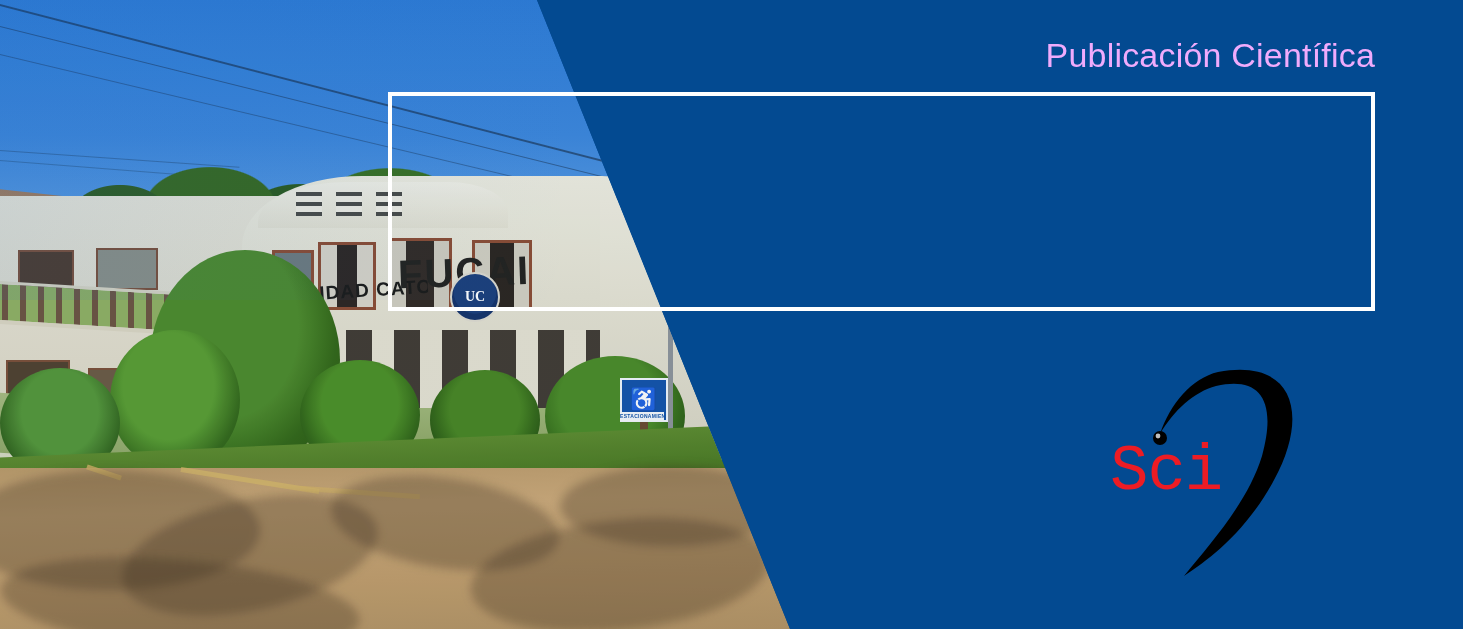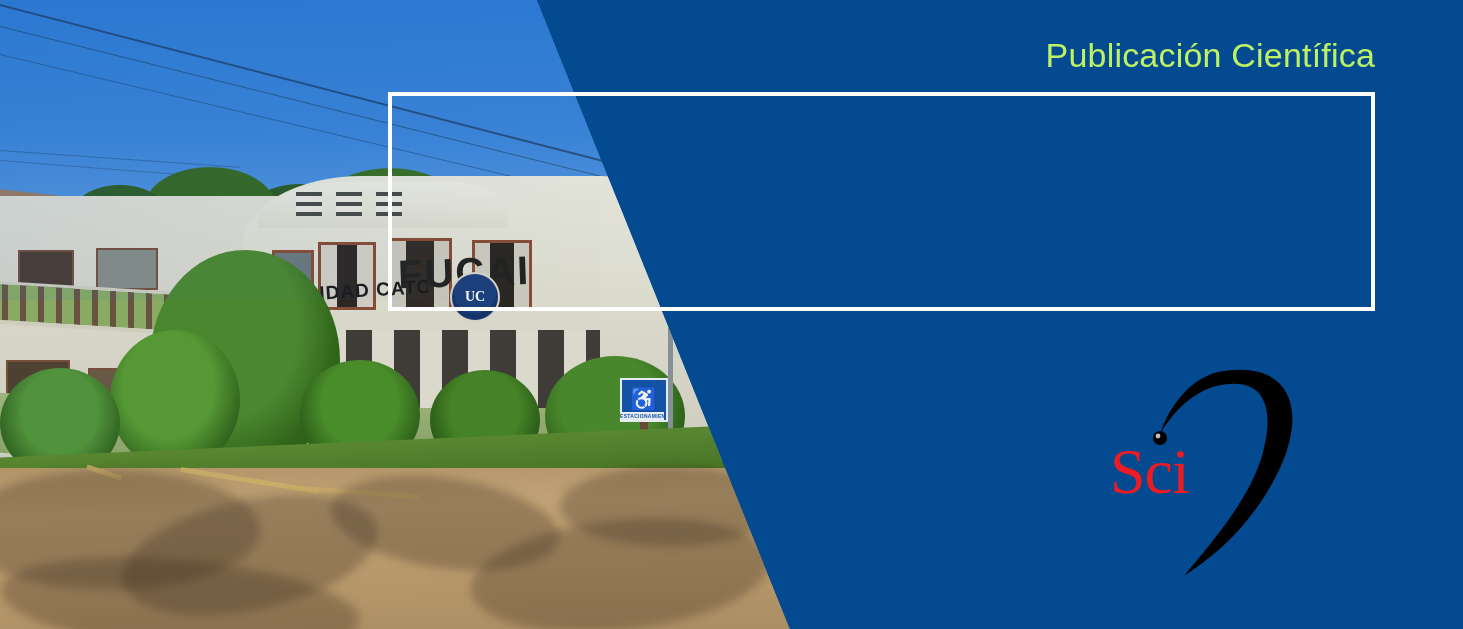--- a/index.html
+++ b/index.html
@@ -290,21 +290,21 @@
     inset: 0;
     background: #034A91;
     clip-path: polygon(537px 0, 1463px 0, 1463px 629px, 790px 629px);
   }
 
   
   .eyebrow {
     position: absolute;
     right: 88px;
     top: 36px;
-    color: #bef264;
+    color: #f0abfc;
     font-family: "Liberation Sans", sans-serif;
     font-size: 34px;
     font-weight: 400;
     letter-spacing: .2px;
     white-space: nowrap;
   }
 
   
   .title-box {
     position: absolute;
@@ -435,16 +435,16 @@
 
       <path d="M120 20 C 196 6, 212 62, 176 128 C 146 184, 104 212, 86 224
                C 112 192, 150 150, 164 104
                C 180 46, 160 24, 118 34
                C 96 40, 76 58, 62 82
                C 72 52, 94 26, 120 20 Z" fill="#000000"></path>
 
       <circle cx="62" cy="86" r="7" fill="#000000"></circle>
       <circle cx="60" cy="84" r="2.4" fill="#ffffff" opacity=".75"></circle>
     </svg>
-    <div class="scielo-word sc-sci" style="left:12px; top:88px;"><span>Sci</span></div>
+    <div class="scielo-word sc-sci" style="left:12px; top:88px;font-family:Liberation Mono, monospace;"><span>Sci</span></div>
   </div>
 
 </div>
 
 </body></html>

